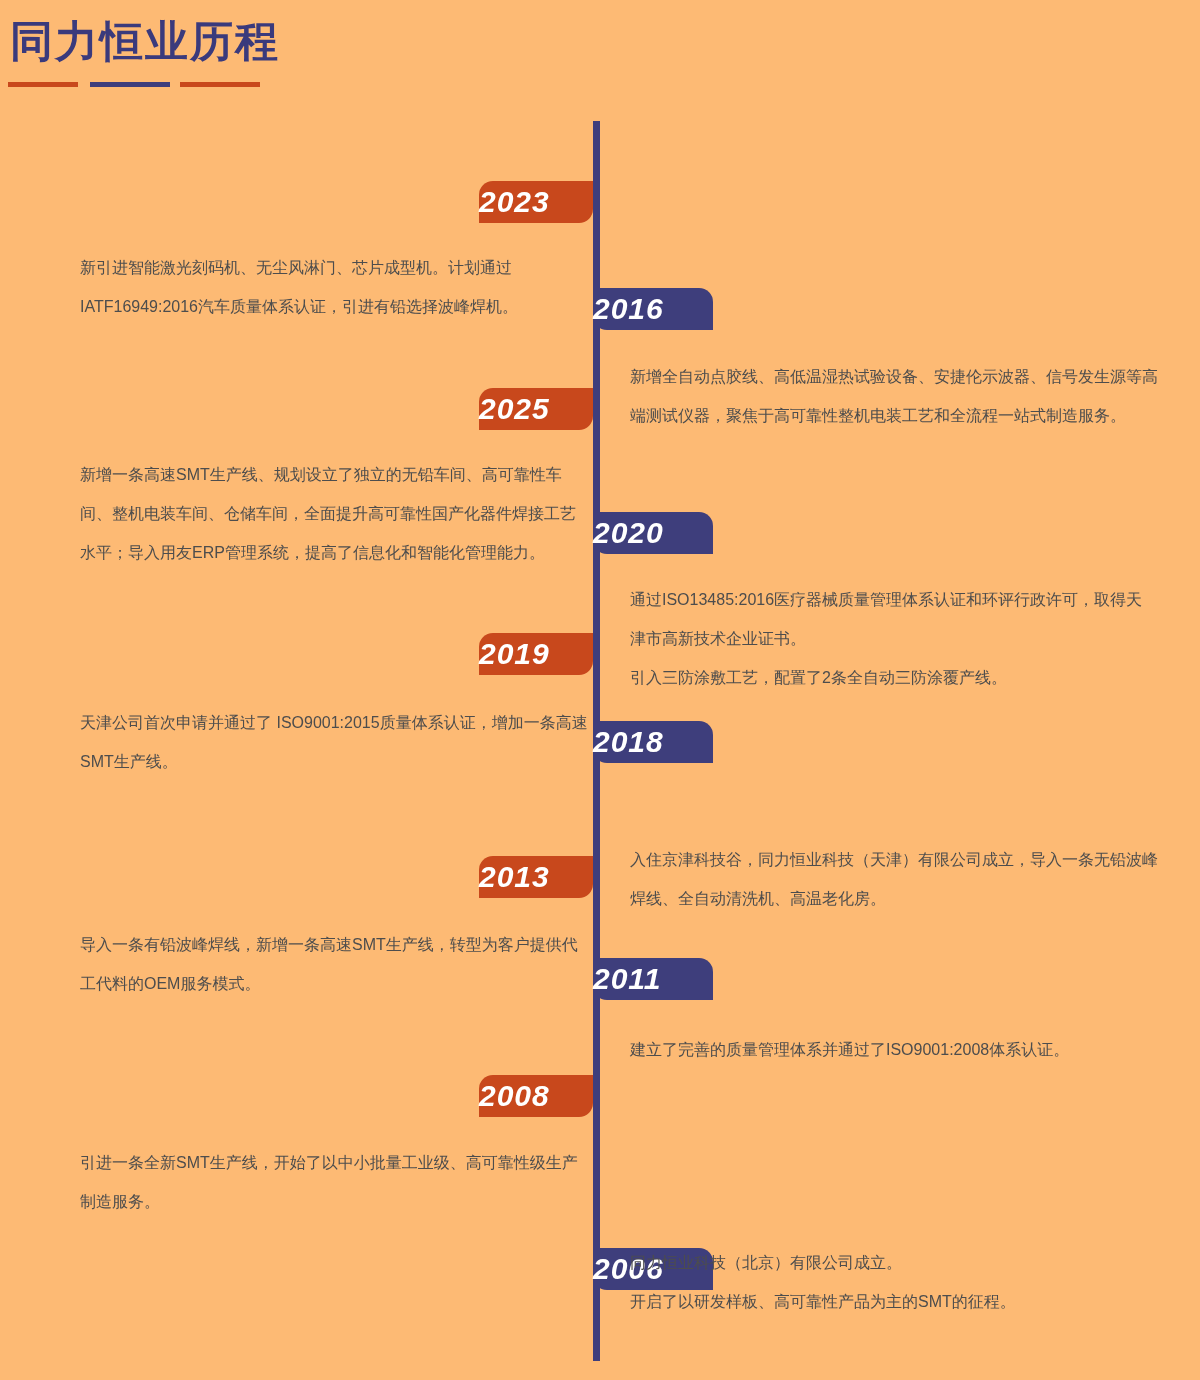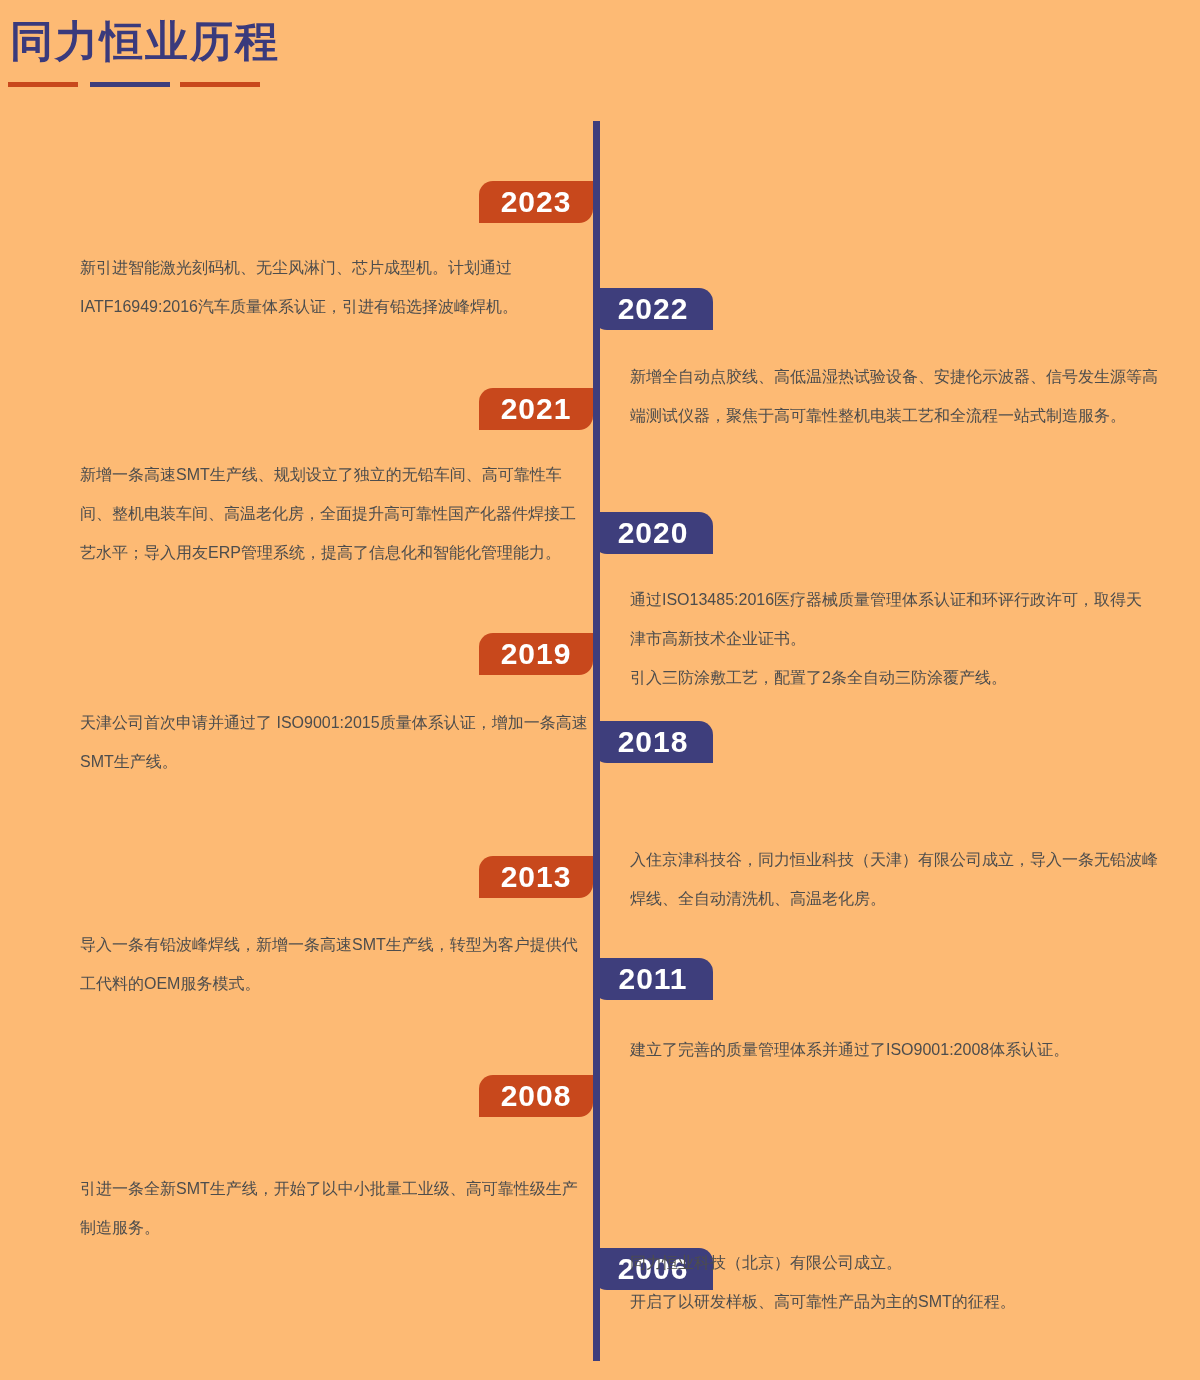--- a/index.html
+++ b/index.html
@@ -18,21 +18,21 @@
   .title-bar.b3 { left:180px; width:80px; background:#c8481c; }
 
   .spine {
     position:absolute; left:593px; top:121px; width:7px; height:1240px;
     background:#3e3e7c;
   }
 
   .badge {
     position:absolute; height:42px; line-height:42px;
     color:#ffffff; font-weight:bold; font-size:30px; letter-spacing:1px;
-    text-align:center;
+    font-style:italic;
   }
   .badge.left {
     left:479px; width:114px; background:#c8481c;
     border-radius:14px 0 14px 0;
   }
   .badge.right {
     left:593px; width:120px; background:#3e3e7c;
     border-radius:0 14px 0 14px;
   }
 
@@ -52,43 +52,43 @@
   <div class="title-bar b1"></div>
   <div class="title-bar b2"></div>
   <div class="title-bar b3"></div>
 
   <div class="timeline">
     <div class="spine"></div>
 
     <div class="badge left" style="top:181px">2023</div>
     <div class="desc left" style="top:248px">新引进智能激光刻码机、无尘风淋门、芯片成型机。计划通过IATF16949:2016汽车质量体系认证，引进有铅选择波峰焊机。</div>
 
-    <div class="badge right" style="top:288px">2022</div>
+    <div class="badge right" style="top:288px">2016</div>
     <div class="desc right" style="top:357px">新增全自动点胶线、高低温湿热试验设备、安捷伦示波器、信号发生源等高端测试仪器，聚焦于高可靠性整机电装工艺和全流程一站式制造服务。</div>
 
-    <div class="badge left" style="top:388px">2021</div>
-    <div class="desc left" style="top:455px">新增一条高速SMT生产线、规划设立了独立的无铅车间、高可靠性车间、整机电装车间、高温老化房，全面提升高可靠性国产化器件焊接工艺水平；导入用友ERP管理系统，提高了信息化和智能化管理能力。</div>
+    <div class="badge left" style="top:388px">2025</div>
+    <div class="desc left" style="top:455px">新增一条高速SMT生产线、规划设立了独立的无铅车间、高可靠性车间、整机电装车间、仓储车间，全面提升高可靠性国产化器件焊接工艺水平；导入用友ERP管理系统，提高了信息化和智能化管理能力。</div>
 
     <div class="badge right" style="top:512px">2020</div>
     <div class="desc right" style="top:580px">通过ISO13485:2016医疗器械质量管理体系认证和环评行政许可，取得天津市高新技术企业证书。
 引入三防涂敷工艺，配置了2条全自动三防涂覆产线。</div>
 
     <div class="badge left" style="top:633px">2019</div>
     <div class="desc left" style="top:703px">天津公司首次申请并通过了 ISO9001:2015质量体系认证，增加一条高速SMT生产线。</div>
 
     <div class="badge right" style="top:721px">2018</div>
     <div class="desc right" style="top:840px">入住京津科技谷，同力恒业科技（天津）有限公司成立，导入一条无铅波峰焊线、全自动清洗机、高温老化房。</div>
 
     <div class="badge left" style="top:856px">2013</div>
     <div class="desc left" style="top:925px">导入一条有铅波峰焊线，新增一条高速SMT生产线，转型为客户提供代工代料的OEM服务模式。</div>
 
     <div class="badge right" style="top:958px">2011</div>
     <div class="desc right" style="top:1030px">建立了完善的质量管理体系并通过了ISO9001:2008体系认证。</div>
 
     <div class="badge left" style="top:1075px">2008</div>
-    <div class="desc left" style="top:1169px">引进一条全新SMT生产线，开始了以中小批量工业级、高可靠性级生产制造服务。</div>
+    <div class="desc left" style="top:1143px">引进一条全新SMT生产线，开始了以中小批量工业级、高可靠性级生产制造服务。</div>
 
     <div class="badge right" style="top:1248px">2006</div>
     <div class="desc right" style="top:1243px">同力恒业科技（北京）有限公司成立。
 开启了以研发样板、高可靠性产品为主的SMT的征程。</div>
   </div>
 
 </div>
 
 </body></html>

